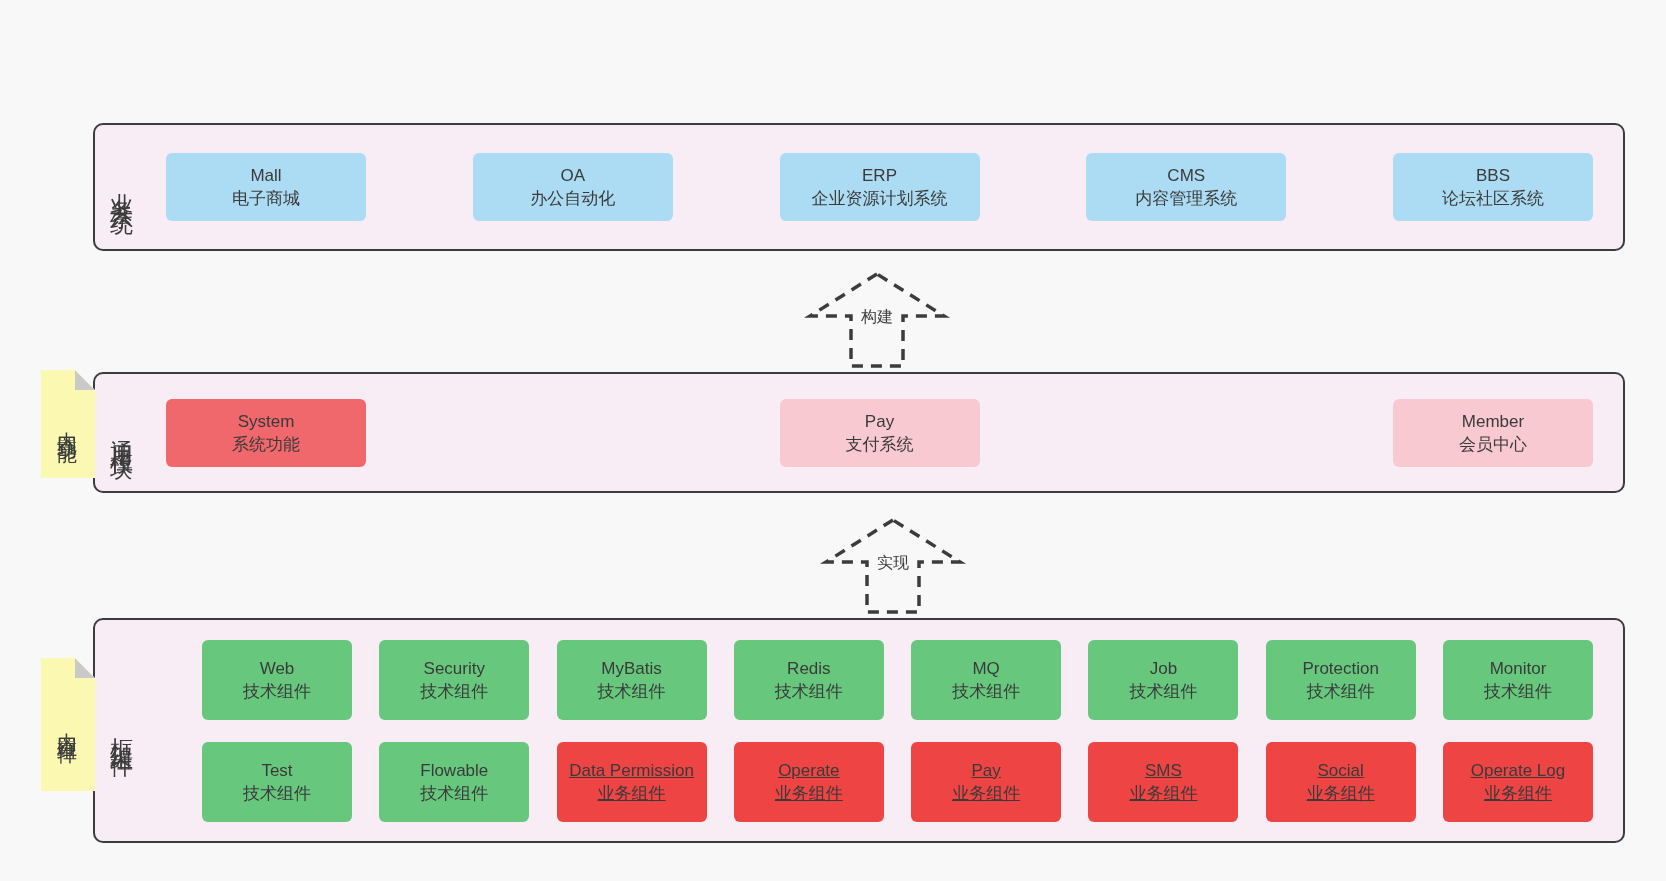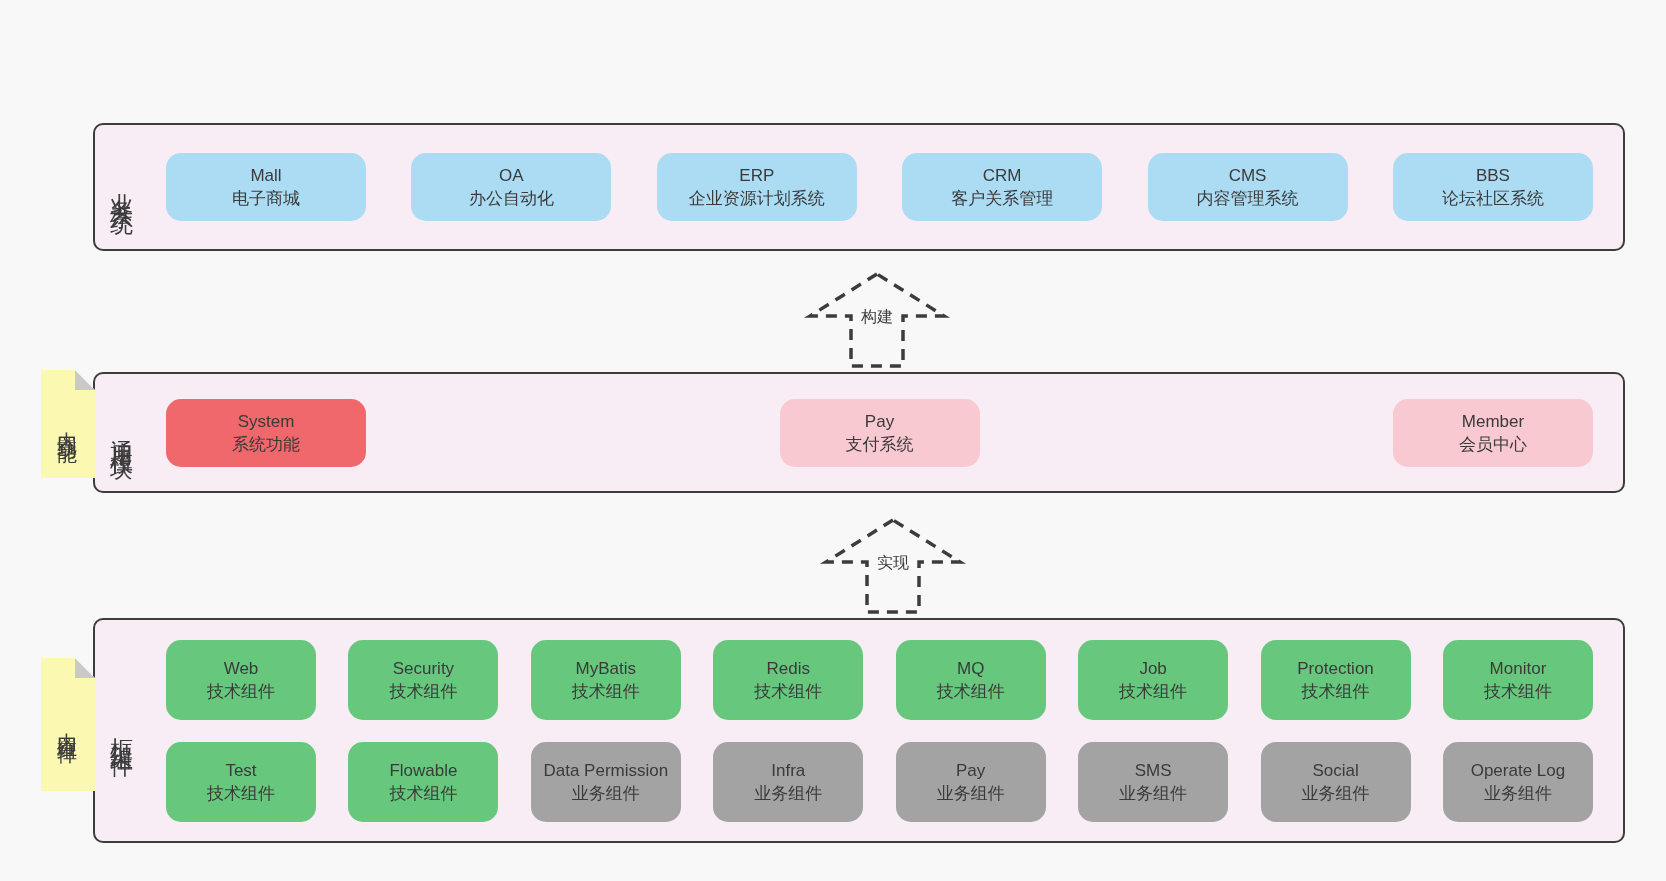--- a/index.html
+++ b/index.html
@@ -19,21 +19,21 @@
     left:93px;width:1532px;
     box-sizing:border-box;
     background:#f8edf5;
     border:2px solid #3c3c3c;
     border-radius:10px;
     display:flex;
     align-items:center;
   }
   .panel-business{top:123px;height:128px;}
   .panel-modules{top:372px;height:121px;}
-  .panel-components{top:618px;height:225px;}
+  .panel-components{top:618px;height:225px;gap:36px;}
   .side-label{
     writing-mode:vertical-rl;
     text-orientation:upright;
     font-size:23px;
     letter-spacing:6px;
     color:#3b3b3b;
     margin-left:12px;
     flex:0 0 auto;
     user-select:none;
   }
@@ -43,38 +43,38 @@
     flex-direction:column;
     gap:22px;
     padding:0 30px 0 28px;
   }
   .box-row{
     display:flex;
     justify-content:space-between;
   }
   .box{
     box-sizing:border-box;
-    border-radius:15px;
+    border-radius:6px;
     display:flex;
     flex-direction:column;
     justify-content:center;
     align-items:center;
     text-align:center;
     font-size:17px;
     line-height:23px;
     color:#3a3a3a;
     padding:4px 8px;
   }
   .row-6 .box{width:200px;height:68px;}
   .row-8 .box{width:150px;height:80px;}
   .c-blue{background:#abdcf4;}
   .c-red{background:#f1686c;}
   .c-pink{background:#f9c9d2;}
   .c-green{background:#67c87d;}
-  .c-lgreen{background:#a3a3a3;}
+  .c-lgreen{background:#ef4444;text-decoration:underline;}
   
   .tab{
     position:absolute;
     left:-54px;
     width:54px;
     background:#fbf9b1;
     clip-path:polygon(0 0, calc(100% - 20px) 0, 100% 20px, 100% 100%, 0 100%);
     display:flex;
     align-items:center;
     justify-content:center;
@@ -129,24 +129,20 @@
         </div>
         <div class="box c-blue">
           <span>OA</span>
           <span>办公自动化</span>
         </div>
         <div class="box c-blue">
           <span>ERP</span>
           <span>企业资源计划系统</span>
         </div>
         <div class="box c-blue">
-          <span>CRM</span>
-          <span>客户关系管理</span>
-        </div>
-        <div class="box c-blue">
           <span>CMS</span>
           <span>内容管理系统</span>
         </div>
         <div class="box c-blue">
           <span>BBS</span>
           <span>论坛社区系统</span>
         </div>
       </div>
     </div>
   </div>
@@ -237,21 +233,21 @@
         </div>
         <div class="box c-green">
           <span>Flowable</span>
           <span>技术组件</span>
         </div>
         <div class="box c-lgreen">
           <span>Data Permission</span>
           <span>业务组件</span>
         </div>
         <div class="box c-lgreen">
-          <span>Infra</span>
+          <span>Operate</span>
           <span>业务组件</span>
         </div>
         <div class="box c-lgreen">
           <span>Pay</span>
           <span>业务组件</span>
         </div>
         <div class="box c-lgreen">
           <span>SMS</span>
           <span>业务组件</span>
         </div>

